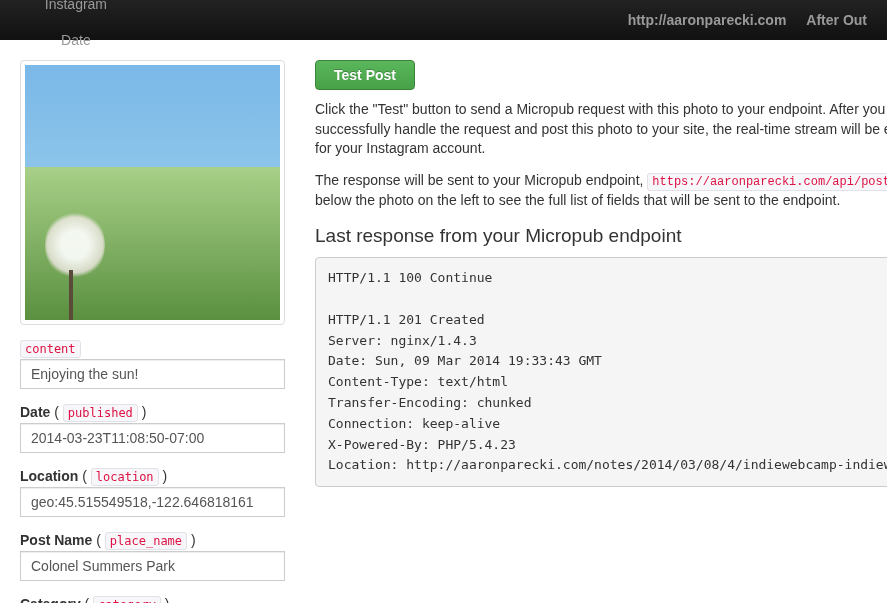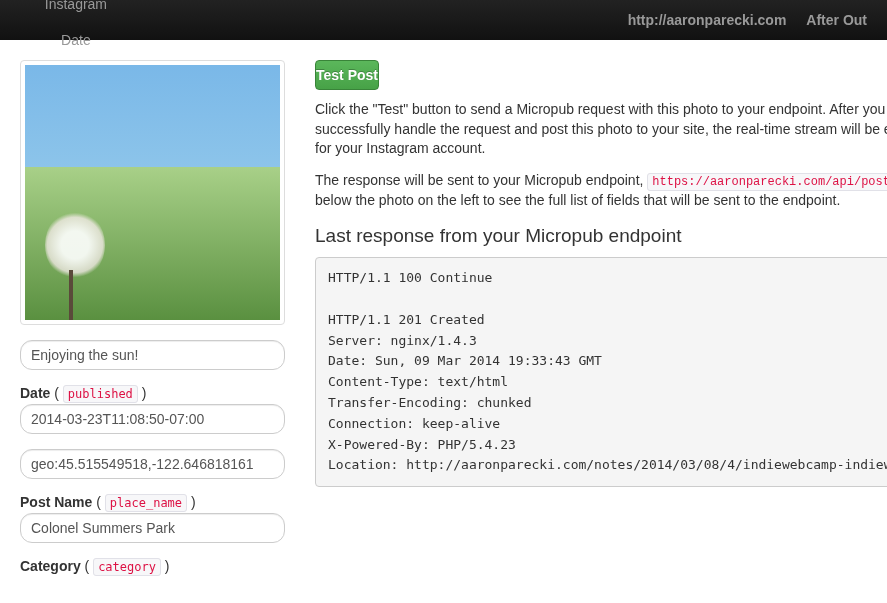--- a/index.html
+++ b/index.html
@@ -61,33 +61,33 @@
       border: 1px solid #e1e1e8;
       padding: 1px 4px;
       border-radius: 3px;
       font-weight: normal;
     }
     .field-label .paren { font-weight: normal; }
     .text-input {
       width: 100%;
       padding: 6px 10px;
       border: 1px solid #ccc;
-      border-radius: 12px;
+      border-radius: 0;
       font-size: 14px;
       color: #555;
       background: #fff;
       box-shadow: inset 0 1px 1px rgba(0,0,0,.075);
     }
     
     .right-col { flex: 1; }
     .btn-test {
       background: linear-gradient(to bottom, #5bb75b, #47a247);
       color: #fff;
       border: 1px solid #398439;
-      padding: 6px 0;
+      padding: 6px 18px;
       border-radius: 4px;
       font-size: 14px;
       font-weight: bold;
       cursor: pointer;
       text-shadow: 0 -1px 0 rgba(0,0,0,.25);
       margin-bottom: 10px;
     }
     .desc { font-size: 14px; line-height: 1.4; margin-bottom: 12px; color: #333; }
     .code-inline {
       font-family: Liberation Mono, monospace;
@@ -128,32 +128,39 @@
   </div>
 </div>
 
 <div class="container">
   <div class="left-col">
     <div class="photo-box">
       <div class="photo-placeholder"></div>
     </div>
 
     <div class="field-group">
+      <label class="field-label">
+        <span class="field-label-code">content</span>
+      </label>
       <input class="text-input" value="Enjoying the sun!" style="">
     </div>
 
     <div class="field-group">
       <label class="field-label">
         <span>Date</span>
         <span class="paren"> ( </span><span class="field-label-code">published</span><span class="paren"> )</span>
       </label>
       <input class="text-input" value="2014-03-23T11:08:50-07:00" style="">
     </div>
 
     <div class="field-group">
+      <label class="field-label">
+        <span>Location</span>
+        <span class="paren"> ( </span><span class="field-label-code">location</span><span class="paren"> )</span>
+      </label>
       <input class="text-input" value="geo:45.515549518,-122.646818161" style="">
     </div>
 
     <div class="field-group">
       <label class="field-label">
         <span>Post Name</span>
         <span class="paren"> ( </span><span class="field-label-code">place_name</span><span class="paren"> )</span>
       </label>
       <input class="text-input" value="Colonel Summers Park" style="">
     </div>

